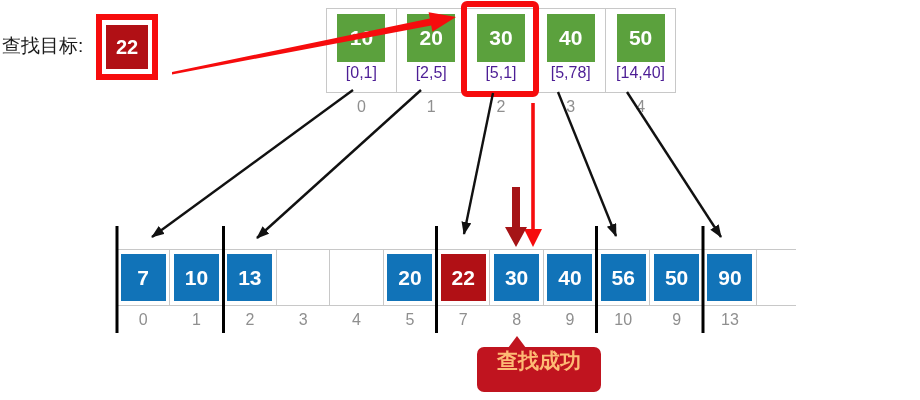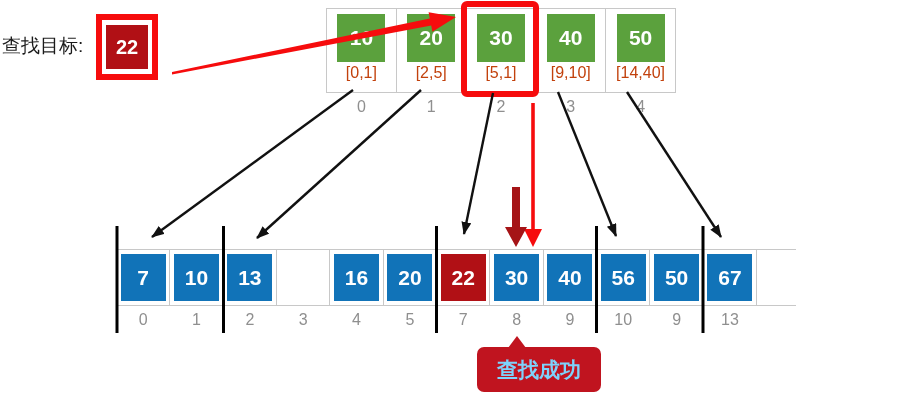--- a/index.html
+++ b/index.html
@@ -22,21 +22,21 @@
   .itable {
     position:absolute; left:326px; top:8px; width:350px; height:85px;
     border:1px solid #c8c8c8; box-sizing:border-box; display:flex; background:#fff;
   }
   .itable .cell { flex:1; border-right:1px solid #c8c8c8; position:relative; text-align:center; }
   .itable .cell:last-child { border-right:none; }
   .gbox {
     width:48px; height:48px; margin:5px auto 0; background:#5ba13d;
     color:#fff; font-weight:bold; font-size:21px; line-height:48px;
   }
-  .range { font-size:16px; color:#c2410c; margin-top:2px; }
+  .range { font-size:16px; color:#4c1d95; margin-top:2px; }
   .iidx { position:absolute; left:0; right:0; top:89px; color:#8f8f8f; font-size:16px; }
   .hrect {
     position:absolute; left:461px; top:1px; width:78px; height:96px;
     border:6px solid #f60c0d; border-radius:6px; box-sizing:border-box; z-index:4;
   }
   
   .dtable {
     position:absolute; left:117px; top:249px; width:801px; height:57px;
     border-top:1px solid #c8c8c8; border-bottom:1px solid #c8c8c8;
     box-sizing:border-box; display:flex; background:#fff;
@@ -46,22 +46,22 @@
   .bbox {
     width:45px; height:47px; margin:4px auto 0; background:#1173b8; color:#fff;
     font-weight:bold; font-size:21px; line-height:47px; text-align:center;
   }
   .bbox.red { background:#b11015; }
   .didx { position:absolute; left:0; right:0; top:61px; text-align:center; color:#8f8f8f; font-size:16px; }
   
   .callout {
     position:absolute; left:477px; top:347px; width:124px; height:45px;
     background:#c0141f; border-radius:7px; z-index:6;
-    display:flex; align-items:center; justify-content:center;
-    color:#7dd3fc; font-weight:bold; font-size:21px;
+    display:flex; align-items:flex-start; justify-content:center;
+    color:#fdba74; font-weight:bold; font-size:21px;
   }
   .callout .tri {
     position:absolute; top:-11px; left:31px; width:0; height:0;
     border-left:9px solid transparent; border-right:9px solid transparent;
     border-bottom:12px solid #c0141f;
   }
   
   .overlay { position:absolute; left:0; top:0; z-index:5; pointer-events:none; }
 </style>
 </head>
@@ -85,21 +85,21 @@
       <div class="range">[2,5]</div>
       <div class="iidx">1</div>
     </div>
     <div class="cell">
       <div class="gbox">30</div>
       <div class="range">[5,1]</div>
       <div class="iidx">2</div>
     </div>
     <div class="cell">
       <div class="gbox">40</div>
-      <div class="range">[9,10]</div>
+      <div class="range">[5,78]</div>
       <div class="iidx">3</div>
     </div>
     <div class="cell">
       <div class="gbox">50</div>
       <div class="range">[14,40]</div>
       <div class="iidx">4</div>
     </div>
   </div>
 
   <div class="hrect"></div>
@@ -114,21 +114,20 @@
       <div class="didx">1</div>
     </div>
     <div class="cell">
       <div class="bbox">13</div>
       <div class="didx">2</div>
     </div>
     <div class="cell">
       <div class="didx">3</div>
     </div>
     <div class="cell">
-      <div class="bbox">16</div>
       <div class="didx">4</div>
     </div>
     <div class="cell">
       <div class="bbox">20</div>
       <div class="didx">5</div>
     </div>
     <div class="cell">
       <div class="bbox red">22</div>
       <div class="didx">7</div>
     </div>
@@ -142,21 +141,21 @@
     </div>
     <div class="cell">
       <div class="bbox">56</div>
       <div class="didx">10</div>
     </div>
     <div class="cell">
       <div class="bbox">50</div>
       <div class="didx">9</div>
     </div>
     <div class="cell">
-      <div class="bbox">67</div>
+      <div class="bbox">90</div>
       <div class="didx">13</div>
     </div>
     <div class="fill">
       <div class="didx">...</div>
     </div>
   </div>
 
   <div class="callout">
     <div class="tri"></div>
     <span>查找成功</span>

